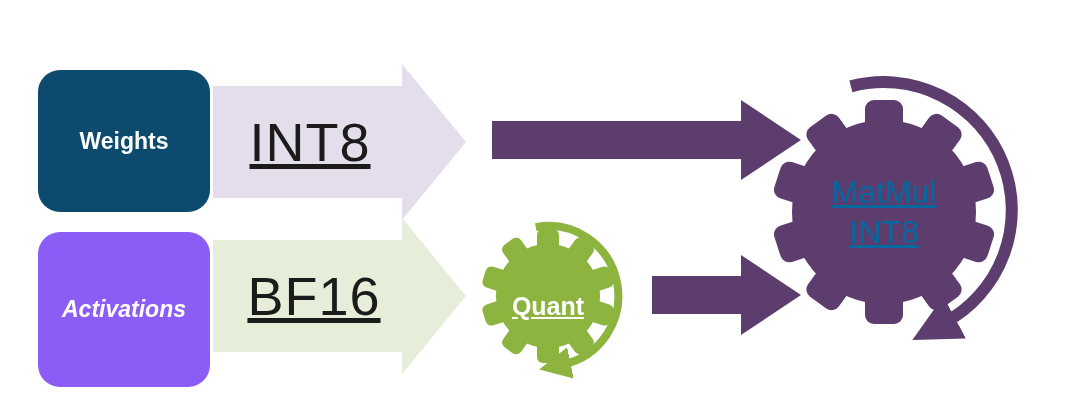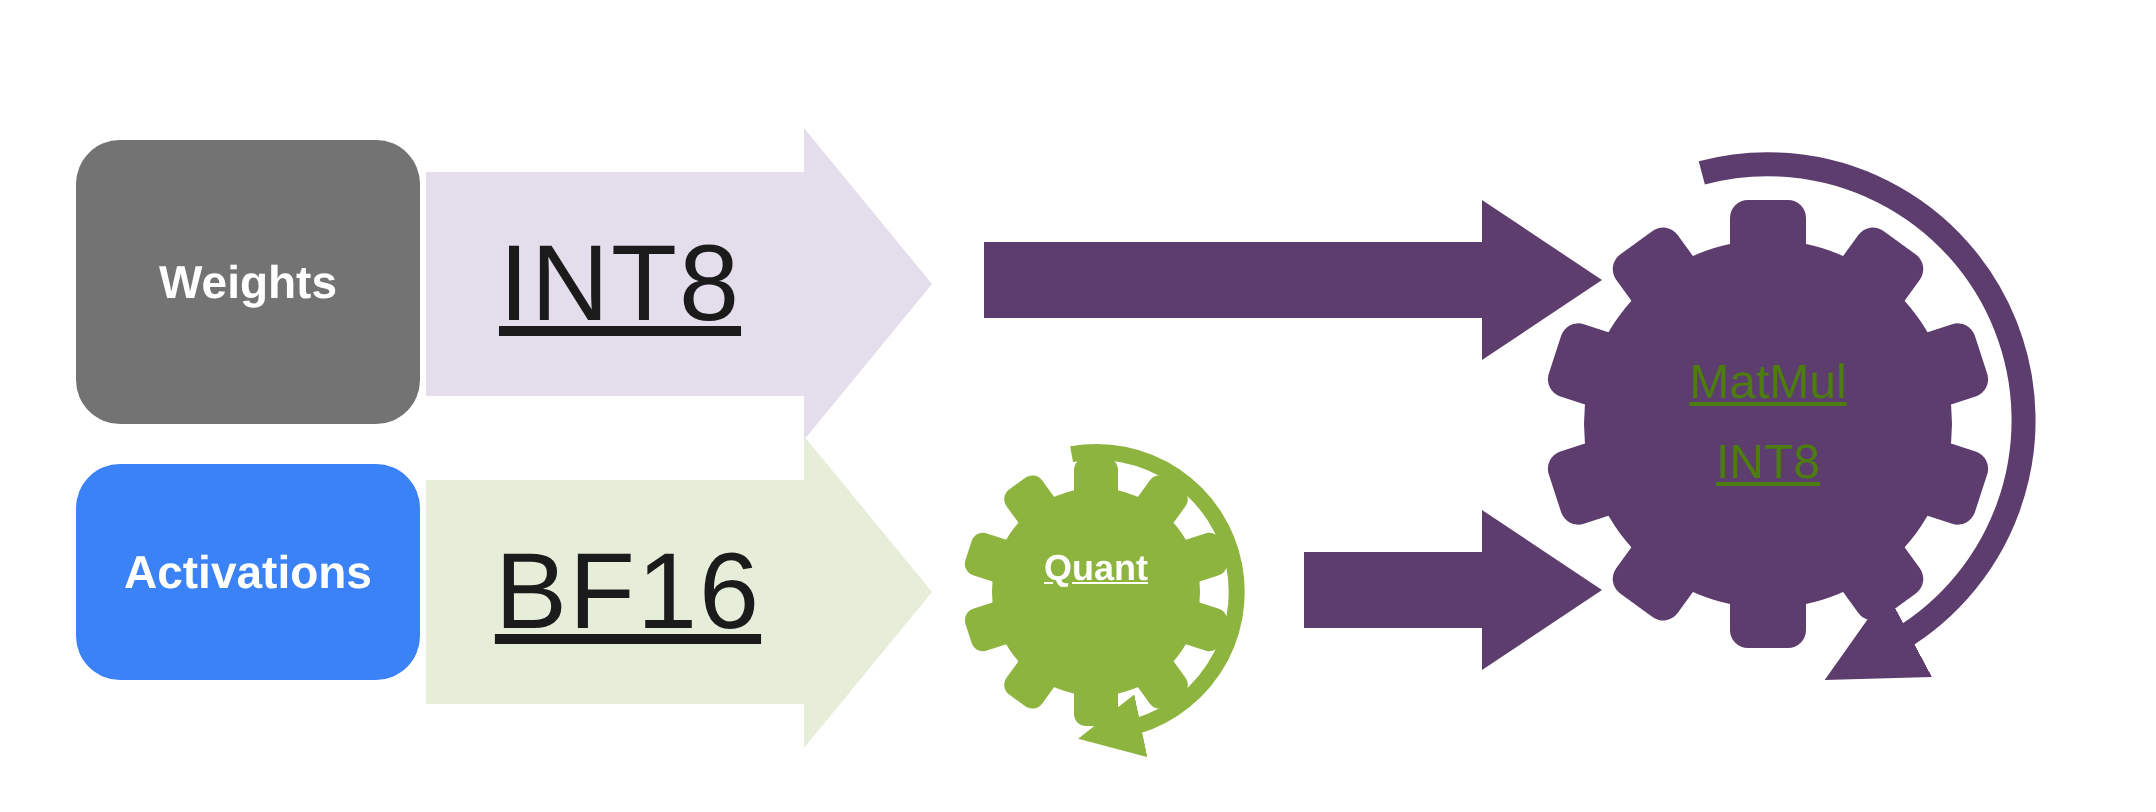--- a/index.html
+++ b/index.html
@@ -25,48 +25,48 @@
     position: absolute;
     border-radius: 22px;
     display: flex;
     align-items: center;
     justify-content: center;
     color: #ffffff;
     font-weight: bold;
     font-size: 23px;
     z-index: 2;
   }
-  .box.weights   { left: 38px;  top: 70px;  width: 172px; height: 142px; background: #737373; }
-  .box.activations { left: 38px; top: 232px; width: 172px; height: 108px; background: #3b82f6; }
+  .box.weights   { left: 38px;  top: 70px;  width: 172px; height: 142px; background: #0c4a6e; }
+  .box.activations { left: 38px; top: 232px; width: 172px; height: 155px; background: #8b5cf6; font-style: italic; }
 
   
   .lbl {
     position: absolute;
     display: flex;
     align-items: center;
     justify-content: center;
     text-align: center;
     z-index: 3;
     pointer-events: none;
     text-decoration: underline;
   }
   .lbl.int8, .lbl.bf16 {
     font-size: 54px;
     color: #1b1b1b;
     letter-spacing: 1px;
   }
   .lbl.int8 { left: 226px; top: 112px; width: 168px; height: 60px; }
   .lbl.bf16 { left: 230px; top: 266px; width: 168px; height: 60px; }
   .lbl.quant {
-    left: 478px; top: 266px; width: 140px; height: 36px;
-    font-size: 18px; font-weight: bold; color: #ffffff;
+    left: 478px; top: 288px; width: 140px; height: 36px;
+    font-size: 25px; font-weight: bold; color: #ffffff;
   }
   .lbl.matmul {
     left: 784px; top: 172px; width: 200px; height: 80px;
-    font-size: 24px; color: #4d7c0f; line-height: 40px;
+    font-size: 32px; color: #0369a1; line-height: 40px;
     flex-direction: column;
   }
 
   
   .fat-purple  { fill: #E4DEEC; }
   .fat-green   { fill: #E6EDD9; }
   .dark-arrow  { fill: #5C3D6E; }
   .gear-green  { fill: #8CB43E; }
   .gear-purple { fill: #5C3D6E; }
   .arc {

